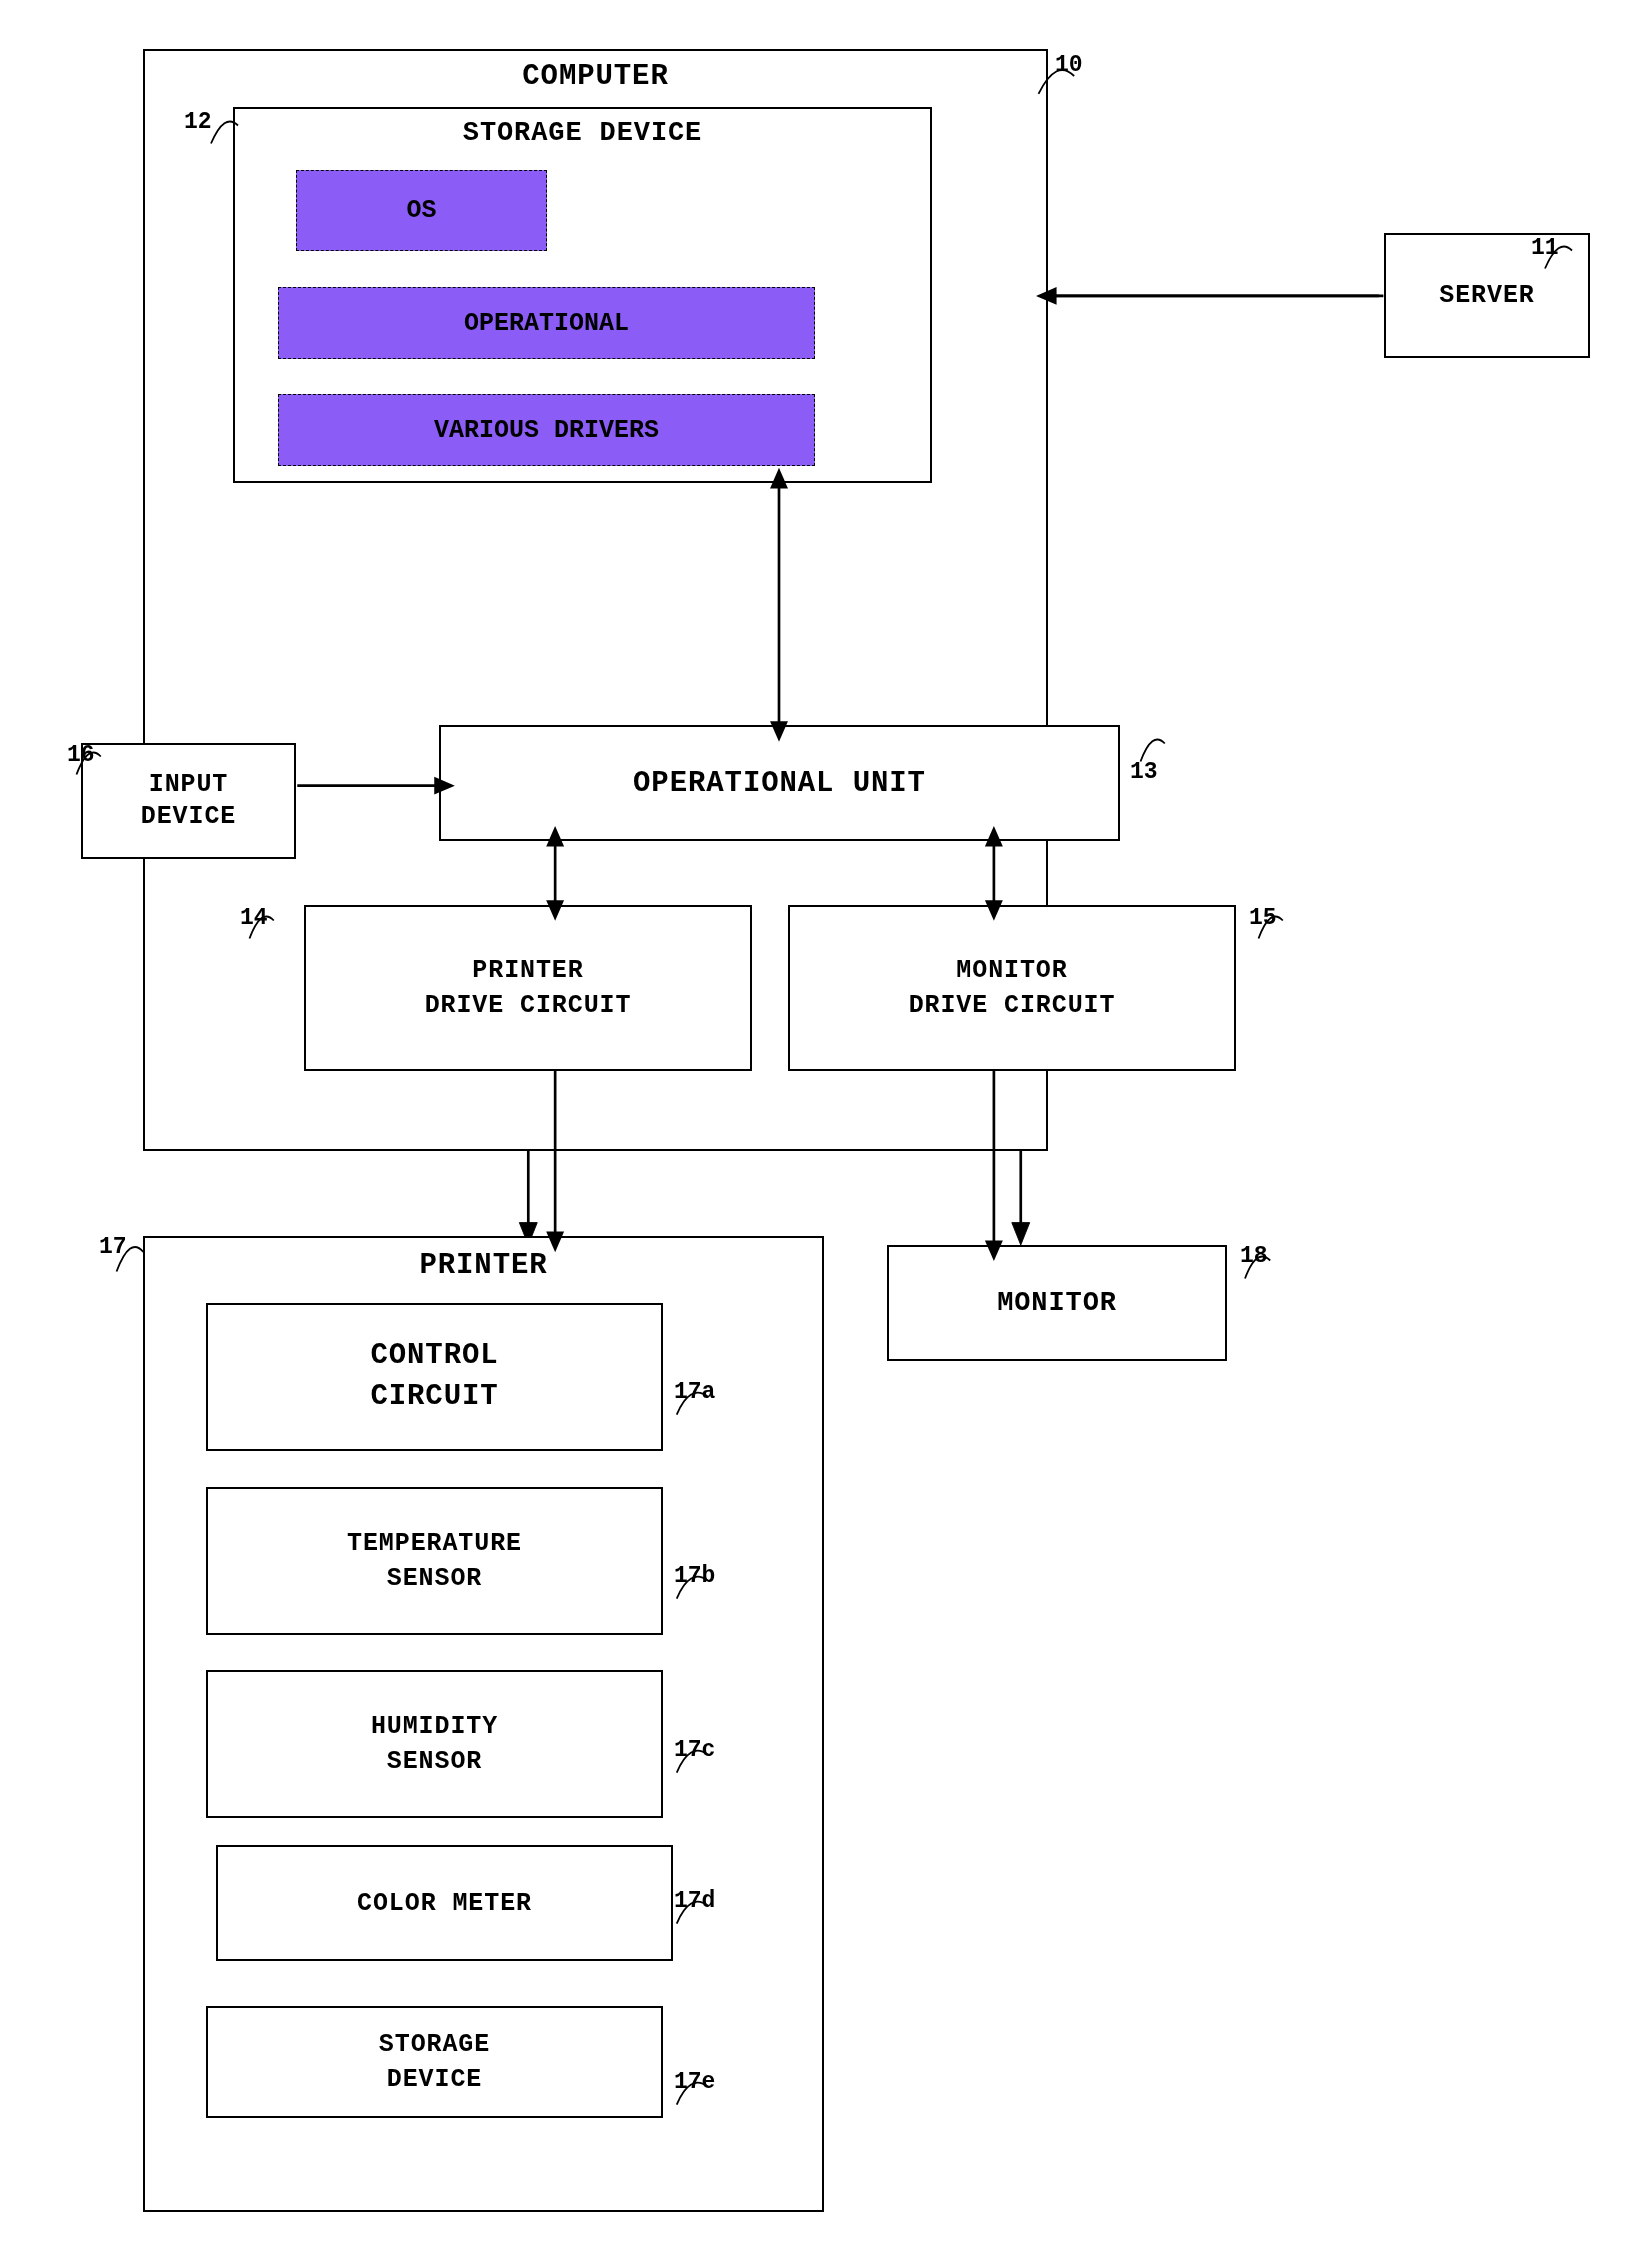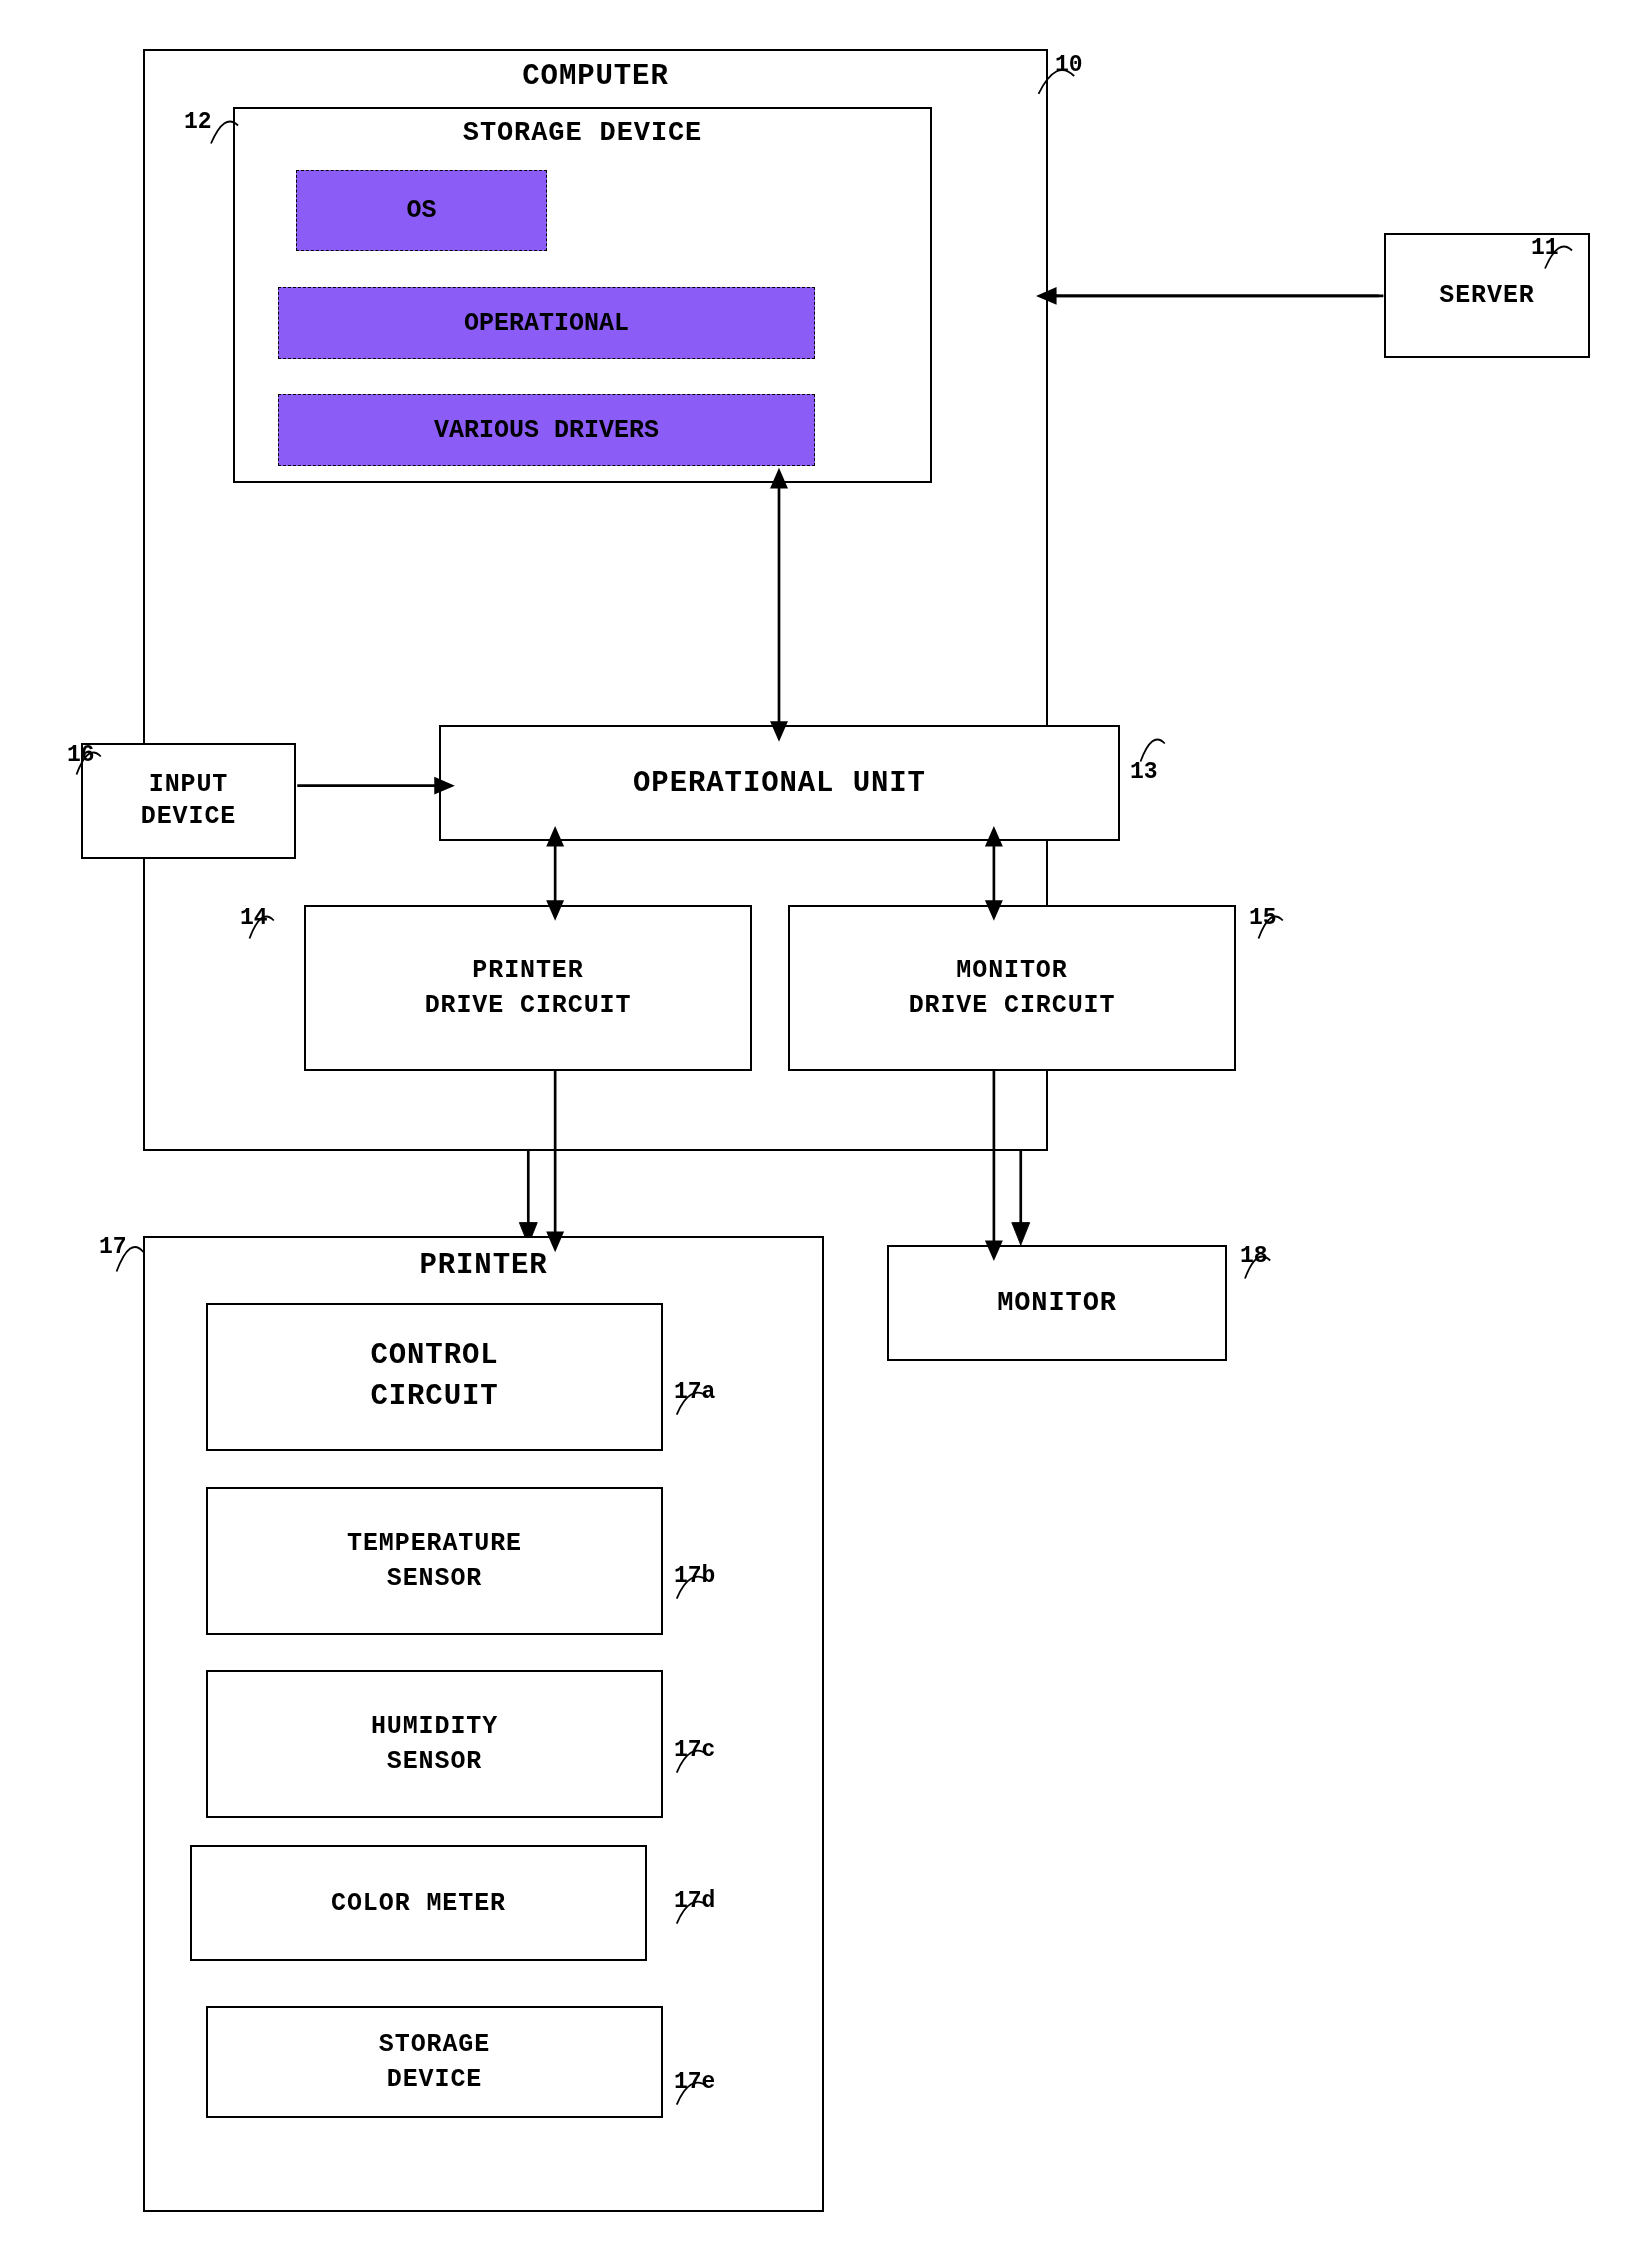--- a/index.html
+++ b/index.html
@@ -222,21 +222,21 @@
   <div class="box" style="left:206px; top:1670px; width:457px; height:148px; font-size:25px; white-space:pre-line; line-height:1.4;">
     <span style="white-space:pre-line;">HUMIDITY
 SENSOR</span>
   </div>
 
   <div class="label" style="left:674px; top:1737px;">17c</div>
   <svg style="position:absolute;top:1728px;left:663px;width:72px;height:49px;pointer-events:none;" viewBox="0 0 80 55" width="72" height="49">
     <path d="M 15 50 Q 30 15 50 30" stroke="#000" stroke-width="2" fill="none"></path>
   </svg>
 
-  <div class="box" style="left:190px; top:1845px; width:457px; height:116px; font-size:25px;">
+  <div class="box" style="left:216px; top:1845px; width:457px; height:116px; font-size:25px;">
     <span>COLOR METER</span>
   </div>
 
   <div class="label" style="left:674px; top:1888px;">17d</div>
   <svg style="position:absolute;top:1879px;left:663px;width:72px;height:49px;pointer-events:none;" viewBox="0 0 80 55" width="72" height="49">
     <path d="M 15 50 Q 30 15 50 30" stroke="#000" stroke-width="2" fill="none"></path>
   </svg>
 
   <div class="box" style="left:206px; top:2006px; width:457px; height:112px; font-size:25px; white-space:pre-line; line-height:1.4;">
     <span style="white-space:pre-line;">STORAGE

